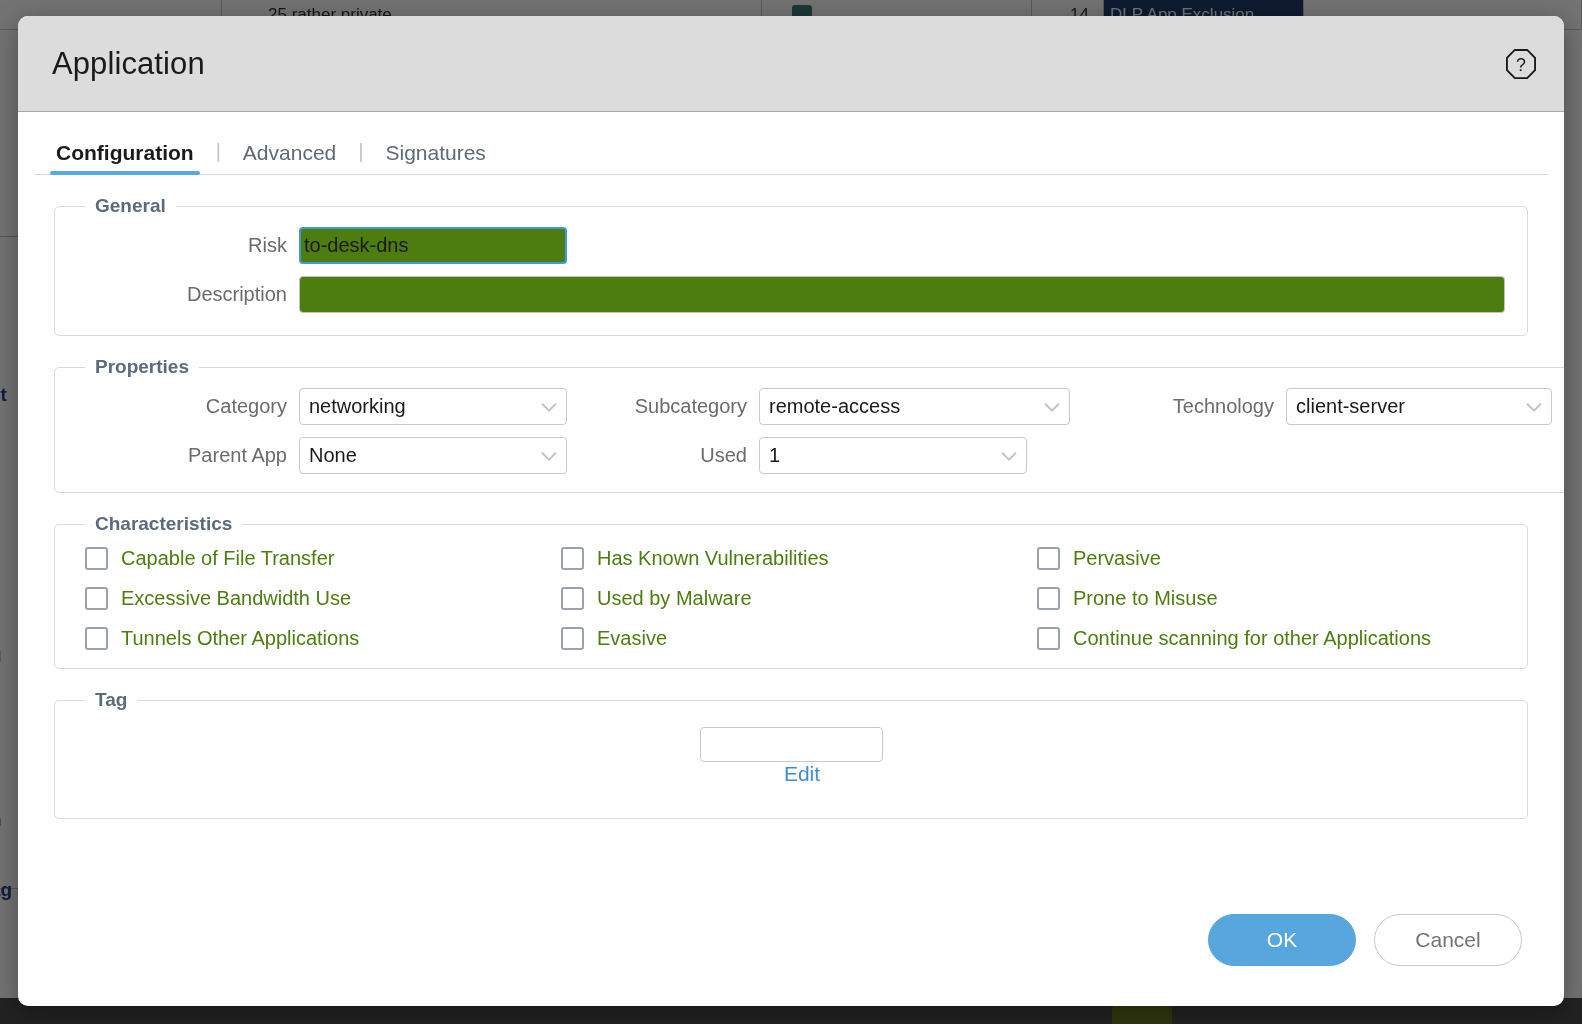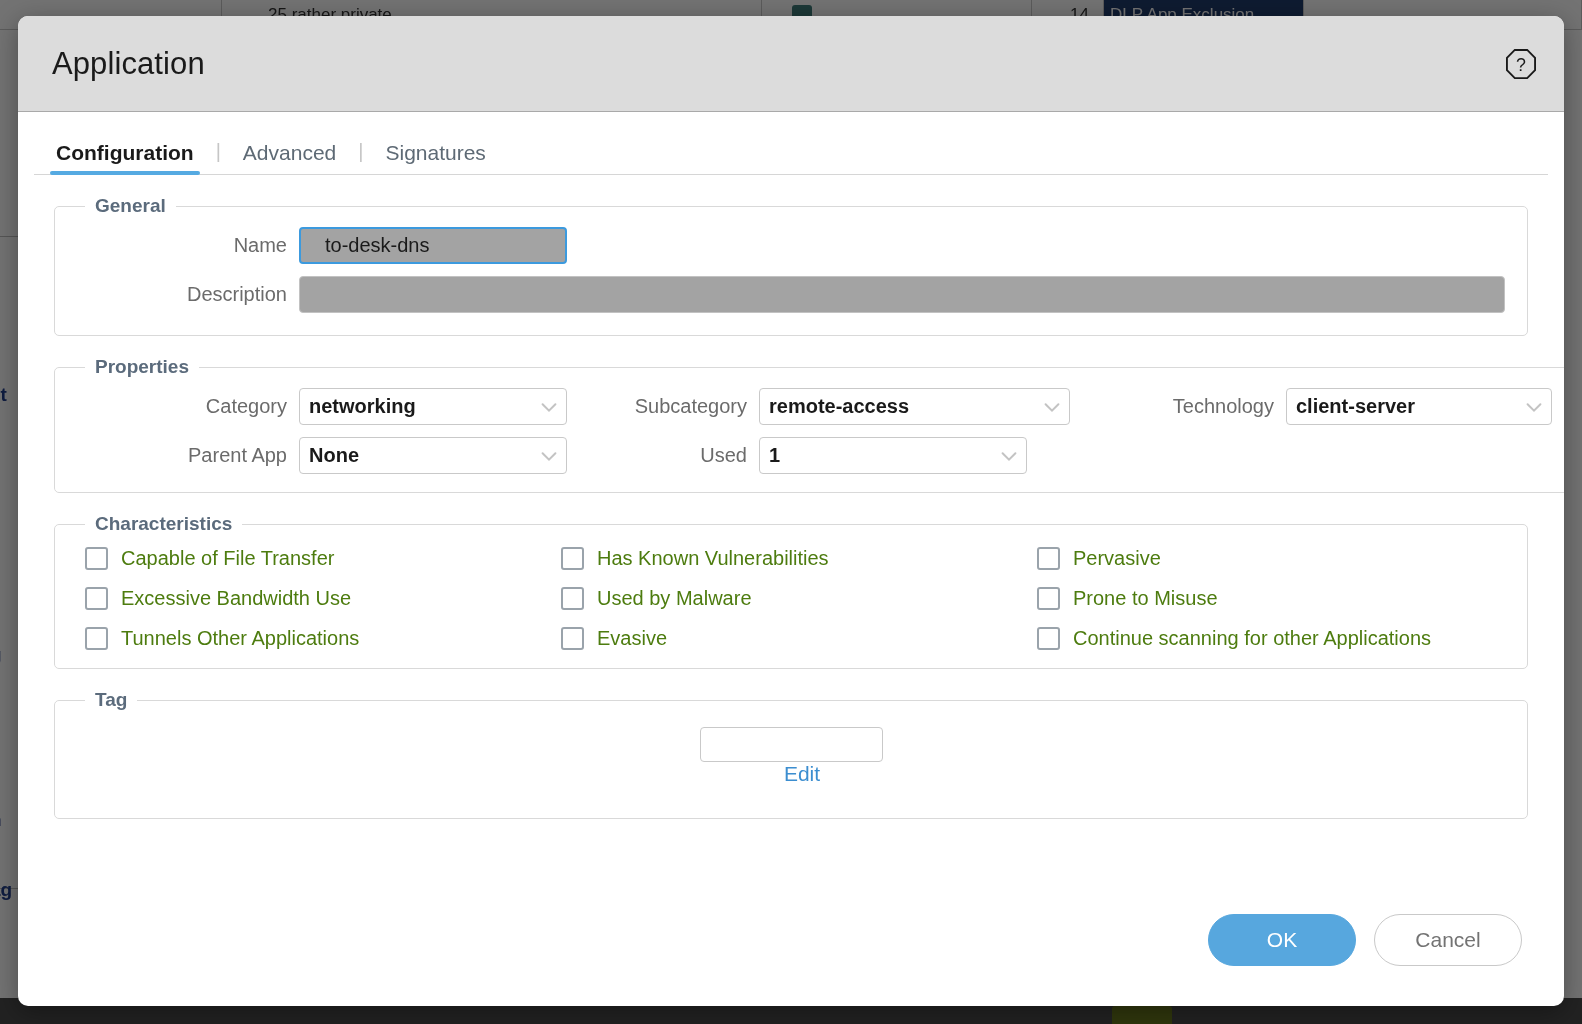--- a/index.html
+++ b/index.html
@@ -206,42 +206,41 @@
     white-space: nowrap;
   }
 
   .text-input {
     height: 37px;
     border: 1px solid #c2c2c2;
     border-radius: 4px;
     font-size: 20px;
     font-family: "Liberation Sans", sans-serif;
     color: #1a1a1a;
-    padding: 0 24px;
-    background: #a3a3a3;
+    padding: 0 3px;
+    background: #4d7c0f;
     outline: none;
   }
   .text-input.focused {
     border: 2px solid #3c9ade;
     border-radius: 4px;
   }
 
   .selectbox {
     height: 37px;
     border: 1px solid #c9c9c9;
     border-radius: 4px;
     background: #ffffff;
     display: flex;
     align-items: center;
     padding: 0 6px 0 9px;
     font-size: 20px;
     color: #1a1a1a;
     cursor: pointer;
     position: relative;
-    font-weight: bold;
   }
   .selectbox .val { flex: 1 1 auto; white-space: nowrap; overflow: hidden; }
   .chev {
     width: 22px; height: 22px;
     flex: 0 0 auto;
     opacity: 0.45;
   }
 
   
   .chars-grid {
@@ -374,21 +373,21 @@
         <div class="tab-sep">|</div>
         <div class="tab">Advanced</div>
         <div class="tab-sep">|</div>
         <div class="tab">Signatures</div>
       </div>
 
       <fieldset class="fs general">
         <legend>General</legend>
 
         <div class="row first">
-          <div class="fld-label" style="width:222px">Name</div>
+          <div class="fld-label" style="width:222px">Risk</div>
           <input class="text-input focused" style="width: 268px;" type="text" value="to-desk-dns">
         </div>
 
         <div class="row">
           <div class="fld-label" style="width:222px">Description</div>
           <input class="text-input" style="flex: 1 1 auto;" type="text" value="">
         </div>
       </fieldset>
 
       <fieldset class="fs">

